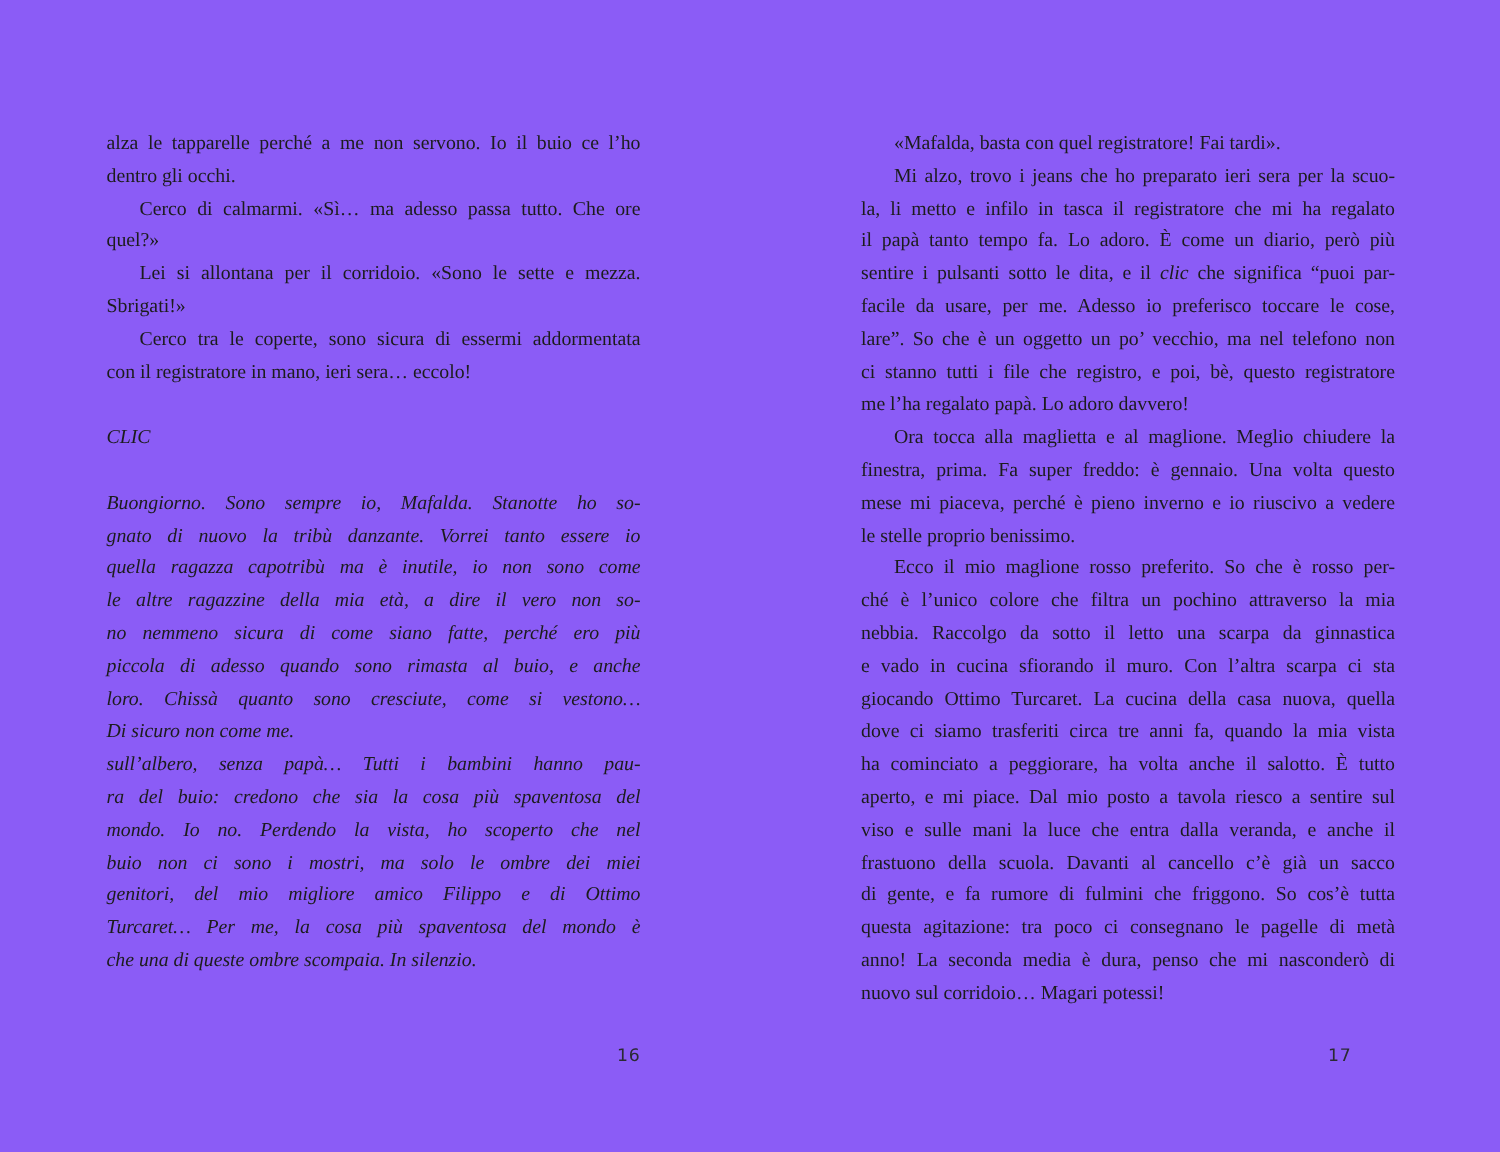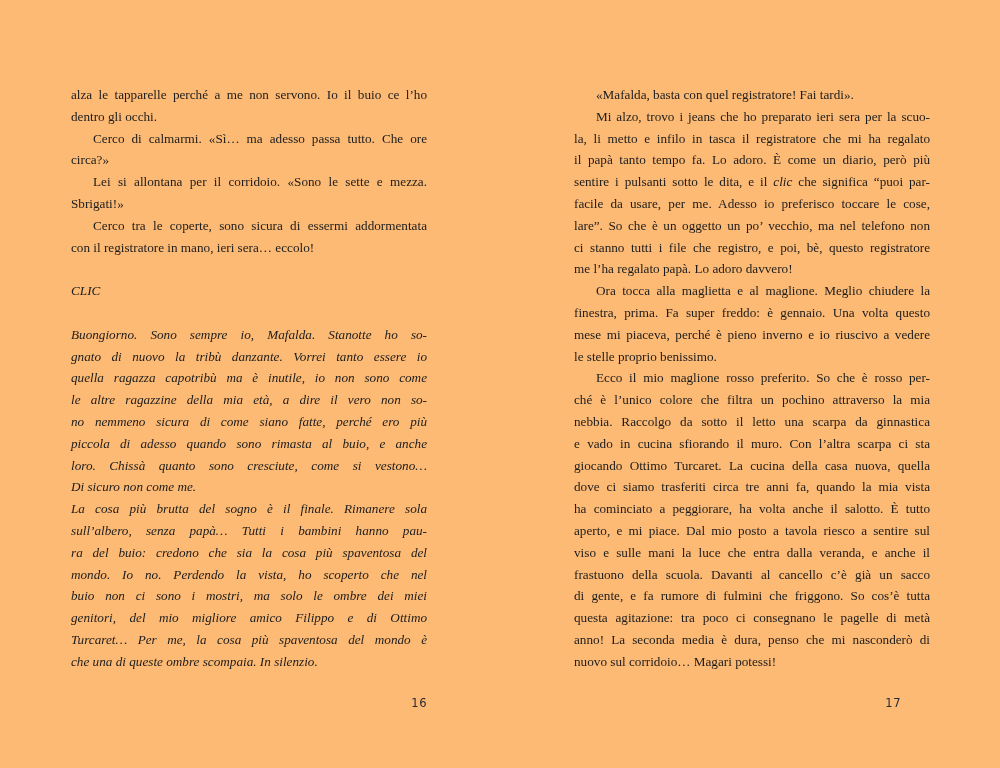--- a/index.html
+++ b/index.html
@@ -4,21 +4,21 @@
 <style>
   html,body{margin:0;padding:0;}
   body{
     width:1000px;height:768px;
     background:#ffffff;
     font-family:"Liberation Serif", serif;
     -webkit-font-smoothing:antialiased;
   }
   .spread{
     position:relative;width:1000px;height:768px;
-    background:#fdba74;overflow:hidden;
+    background:#8b5cf6;overflow:hidden;
   }
   .textblock{
     position:absolute;top:84px;width:356px;
     color:#1c1c1c;font-size:13.2px;
   }
   .textblock.leftcol{left:71px;}
   .textblock.rightcol{left:574px;}
   .ln{
     box-sizing:border-box;width:100%;
     height:21.8px;line-height:21.8px;
@@ -41,37 +41,36 @@
 </style>
 </head>
 <body>
 
 <div class="spread">
 
   <div class="textblock leftcol">
       <div class="ln">alza le tapparelle perché a me non servono. Io il buio ce l’ho</div>
       <div class="ln last">dentro gli occhi.</div>
       <div class="ln ind">Cerco di calmarmi. «Sì… ma adesso passa tutto. Che ore</div>
-      <div class="ln last">circa?»</div>
+      <div class="ln last">quel?»</div>
       <div class="ln ind">Lei si allontana per il corridoio. «Sono le sette e mezza.</div>
       <div class="ln last">Sbrigati!»</div>
       <div class="ln ind">Cerco tra le coperte, sono sicura di essermi addormentata</div>
       <div class="ln last">con il registratore in mano, ieri sera… eccolo!</div>
       <div class="gap"></div>
       <div class="ln it last">CLIC</div>
       <div class="gap"></div>
       <div class="ln it">Buongiorno. Sono sempre io, Mafalda. Stanotte ho so-</div>
       <div class="ln it">gnato di nuovo la tribù danzante. Vorrei tanto essere io</div>
       <div class="ln it">quella ragazza capotribù ma è inutile, io non sono come</div>
       <div class="ln it">le altre ragazzine della mia età, a dire il vero non so-</div>
       <div class="ln it">no nemmeno sicura di come siano fatte, perché ero più</div>
       <div class="ln it">piccola di adesso quando sono rimasta al buio, e anche</div>
       <div class="ln it">loro. Chissà quanto sono cresciute, come si vestono…</div>
       <div class="ln it last">Di sicuro non come me.</div>
-      <div class="ln it">La cosa più brutta del sogno è il finale. Rimanere sola</div>
       <div class="ln it">sull’albero, senza papà… Tutti i bambini hanno pau-</div>
       <div class="ln it">ra del buio: credono che sia la cosa più spaventosa del</div>
       <div class="ln it">mondo. Io no. Perdendo la vista, ho scoperto che nel</div>
       <div class="ln it">buio non ci sono i mostri, ma solo le ombre dei miei</div>
       <div class="ln it">genitori, del mio migliore amico Filippo e di Ottimo</div>
       <div class="ln it">Turcaret… Per me, la cosa più spaventosa del mondo è</div>
       <div class="ln it last">che una di queste ombre scompaia. In silenzio.</div>
     </div>
 
   <div class="textblock rightcol">

